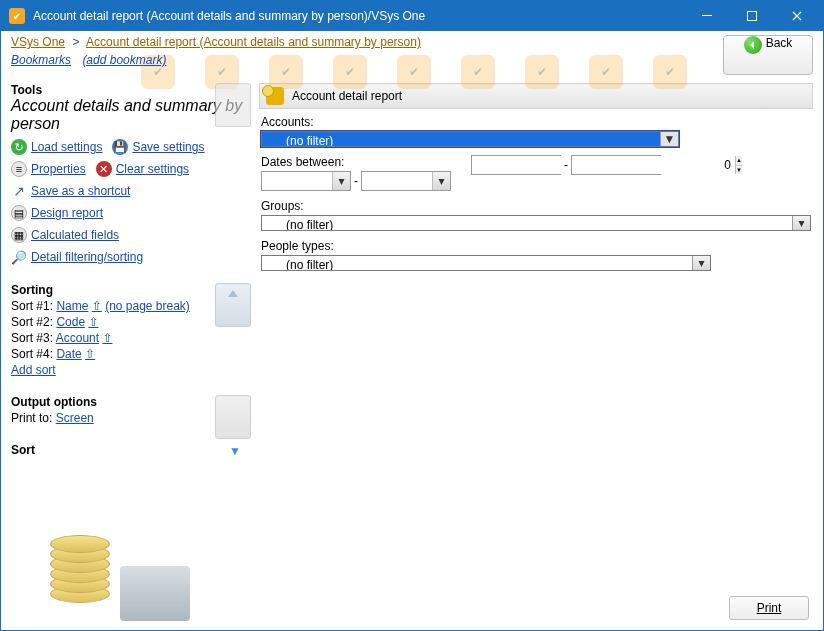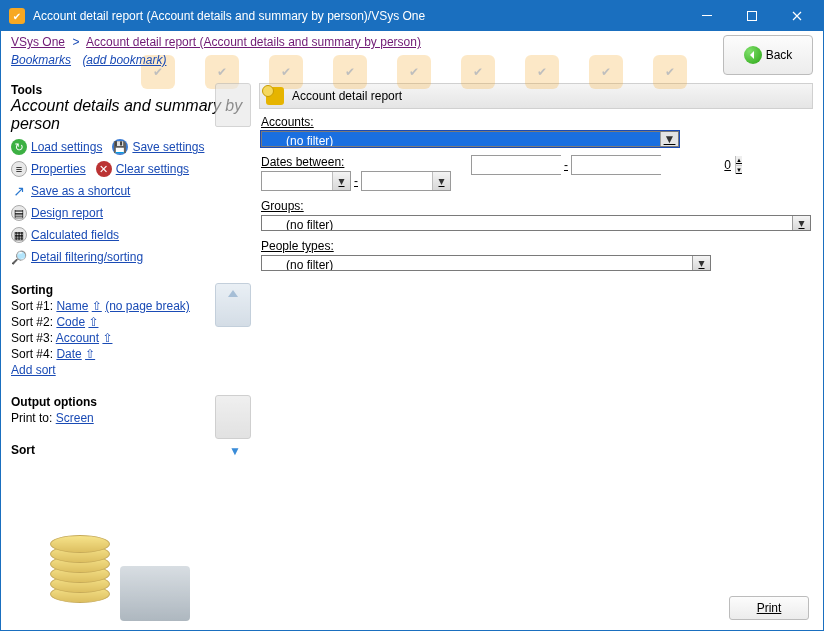--- a/index.html
+++ b/index.html
@@ -10,25 +10,25 @@
 .titlebar-title { flex: 1; font-size: 12px; }
 .win-controls { display: flex; }
 .win-btn { width: 45px; height: 28px; display: flex; align-items: center; justify-content: center; color: #fff; cursor: pointer; }
 .win-btn svg { width: 10px; height: 10px; }
 .client { flex: 1; display: flex; flex-direction: column; background: #fff; }
 .topstrip { height: 52px; display: flex; align-items: flex-start; padding: 4px 10px 0 10px; position: relative; }
 .topstrip-bg { position: absolute; top: 24px; left: 0; right: 0; height: 34px; display:flex; gap:30px; padding-left:140px; opacity:0.25; overflow:hidden; pointer-events:none; }
 .topstrip-bg span { width:34px; height:34px; background:#f7a823; border-radius:6px; display:flex; align-items:center;justify-content:center; }
 .topstrip-left { display: flex; flex-direction: column; gap: 4px; z-index:1; }
 .breadcrumb { font-size: 12px; }
-.breadcrumb a { color: #701a75; text-decoration: underline; cursor: pointer; }
+.breadcrumb a { color: #a16207; text-decoration: underline; cursor: pointer; }
 .breadcrumb .sep { color: #1a4bb5; margin: 0 4px; }
 .bookmark-row a { color: #1a4bb5; text-decoration: underline; font-style: italic; cursor: pointer; margin-right: 8px; }
 .back-wrap { margin-left: auto; z-index:1; }
-.back-btn { width: 90px; height: 40px; border: 1px solid #bcbcbc; border-radius: 4px; background: linear-gradient(#fcfcfc,#ececec); display: flex; align-items: center; justify-content: center; gap: 4px; cursor: pointer; font-size: 12px; }
+.back-btn { width: 90px; height: 40px; border: 1px solid #bcbcbc; border-radius: 4px; background: linear-gradient(#fcfcfc,#ececec); display: flex; justify-content: center; gap: 4px; cursor: pointer; font-size: 12px; }
 .back-ico { width: 18px; height: 18px; border-radius: 50%; background: radial-gradient(circle at 30% 30%, #7ee06a, #2aa515); display: flex; align-items: center; justify-content: center; }
 .back-ico svg { width:10px; height:10px; fill:#fff; }
 .body { flex: 1; display: flex; padding: 0 10px 10px 10px; gap: 6px; overflow:hidden; }
 .sidebar { width: 242px; display: flex; flex-direction: column; }
 .sidebar-section { margin-bottom: 18px; position: relative; }
 .section-title { font-weight: bold; font-size: 12px; }
 .section-subtitle { font-style: italic; font-size: 16px; }
 .tool-links { display: flex; flex-wrap: wrap; column-gap: 10px; row-gap: 6px; margin-top: 6px; }
 .tool-link { display: flex; align-items: center; gap: 4px; cursor: pointer; }
 .tool-link a { color: #1a4bb5; text-decoration: underline; }
@@ -48,21 +48,21 @@
 .help-arrow { width:16px; height:16px; display:flex; align-items:center; justify-content:center; color:#3a8cd8; position:absolute; right:10px; top:0; }
 .sort-row { font-size:12px; margin-top:2px; }
 .sort-row a { color:#1a4bb5; text-decoration:underline; cursor:pointer; }
 .sort-row .arrow { color:#1a4bb5; text-decoration:underline; cursor:pointer; }
 .bottom-art { position:absolute; left:50px; bottom:10px; width:150px; height:125px; opacity:0.8; }
 .main { flex: 1; display: flex; flex-direction: column; }
 .main-header { background: linear-gradient(#f5f5f5,#e5e5e5); border: 1px solid #d0d0d0; height: 26px; display: flex; align-items: center; padding: 0 6px; gap:8px; }
 .main-header-icon { width:18px; height:18px; background:#e6b400; border-radius:3px; position:relative; }
 .main-header-icon::after { content:""; position:absolute; width:10px;height:10px; background:#f5d860; border-radius:50%; left:-4px; top:-2px; border:1px solid #c79b00; }
 .main-header-title { font-weight: normal; }
-.form { padding: 6px 2px; display:flex; flex-direction:column; gap:8px;text-decoration:underline; }
+.form { padding: 6px 2px; display:flex; flex-direction:column; gap:8px; }
 .field-label { font-size:12px; margin-bottom:2px; }
 .combo { display:flex; border:1px solid #7a7a7a; height:16px; background:#fff;padding-left:20px; }
 .combo.sel { background:#1a6fe0; color:#fff; outline:1px solid #1a4bb5; }
 .combo-text { flex:1; padding:2px 4px; font-size:12px; overflow:hidden; }
 .combo-btn { width:18px; border-left:1px solid #9a9a9a; background:linear-gradient(#f4f4f4,#d8d8d8); display:flex; align-items:center; justify-content:center; cursor:pointer; color:#333; }
 .combo-btn.dark { background:#e4e4e4; }
 .row { display:flex; gap:20px; }
 .col { display:flex; flex-direction:column; }
 .pair { display:flex; align-items:center; gap:3px; }
 .datebox { width:90px; height:20px; border:1px solid #9a9a9a; display:flex; }

